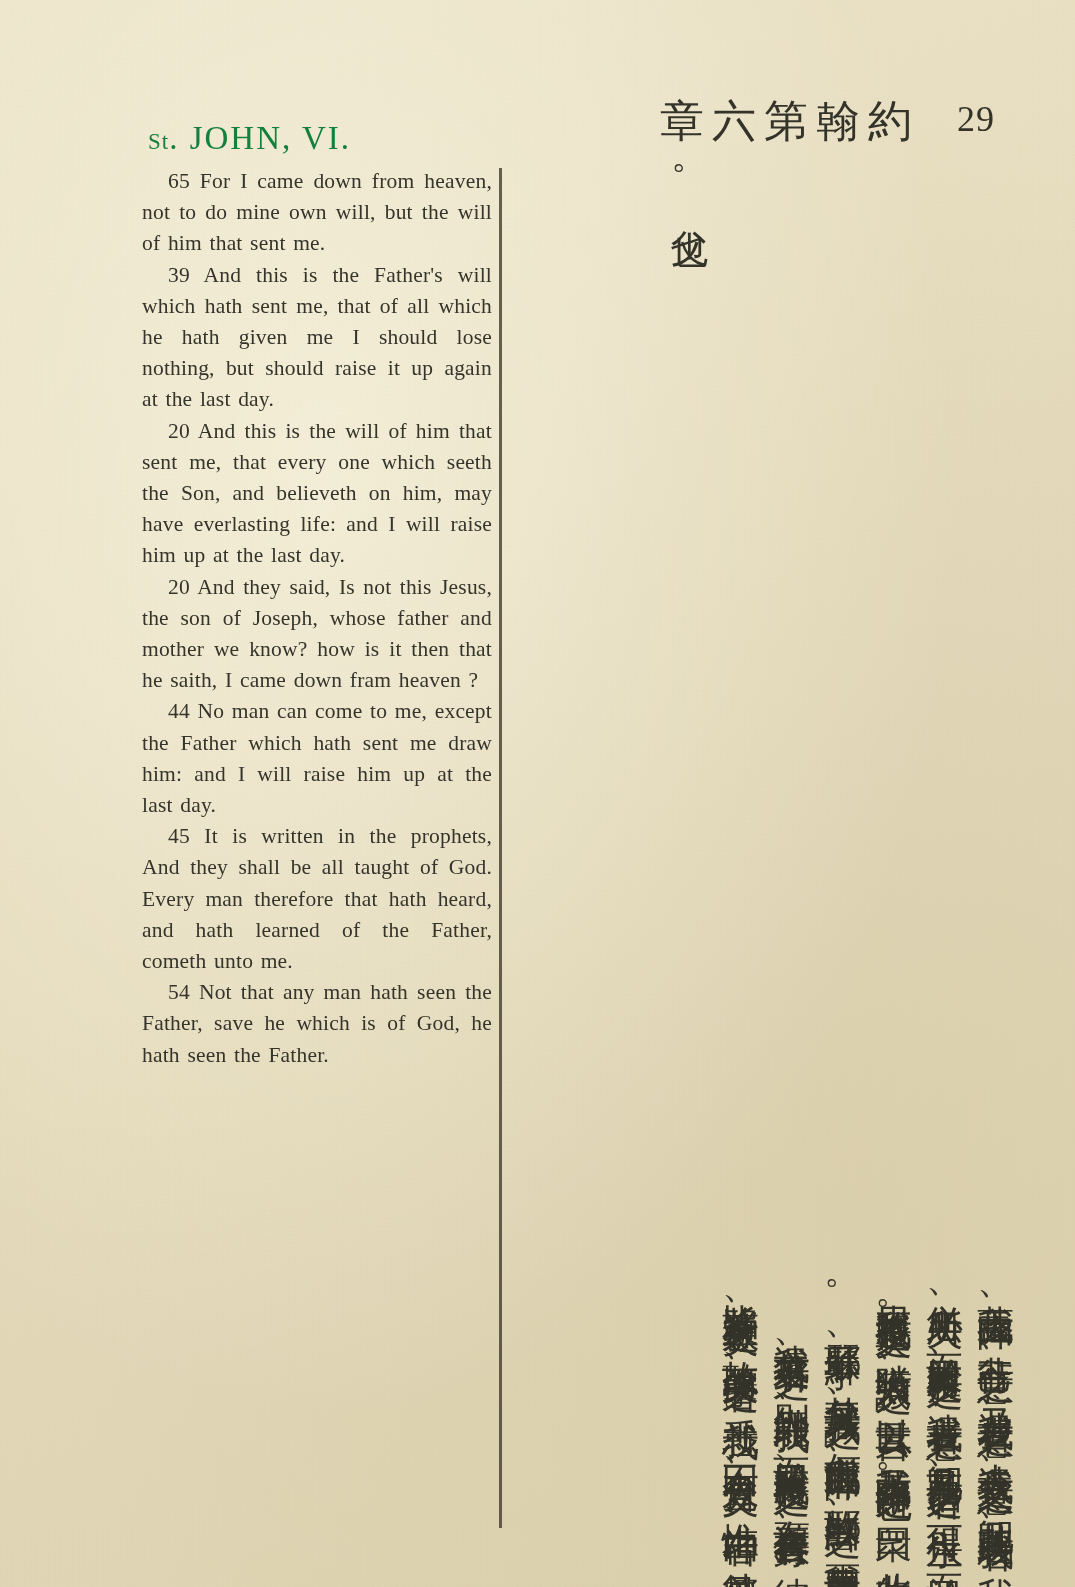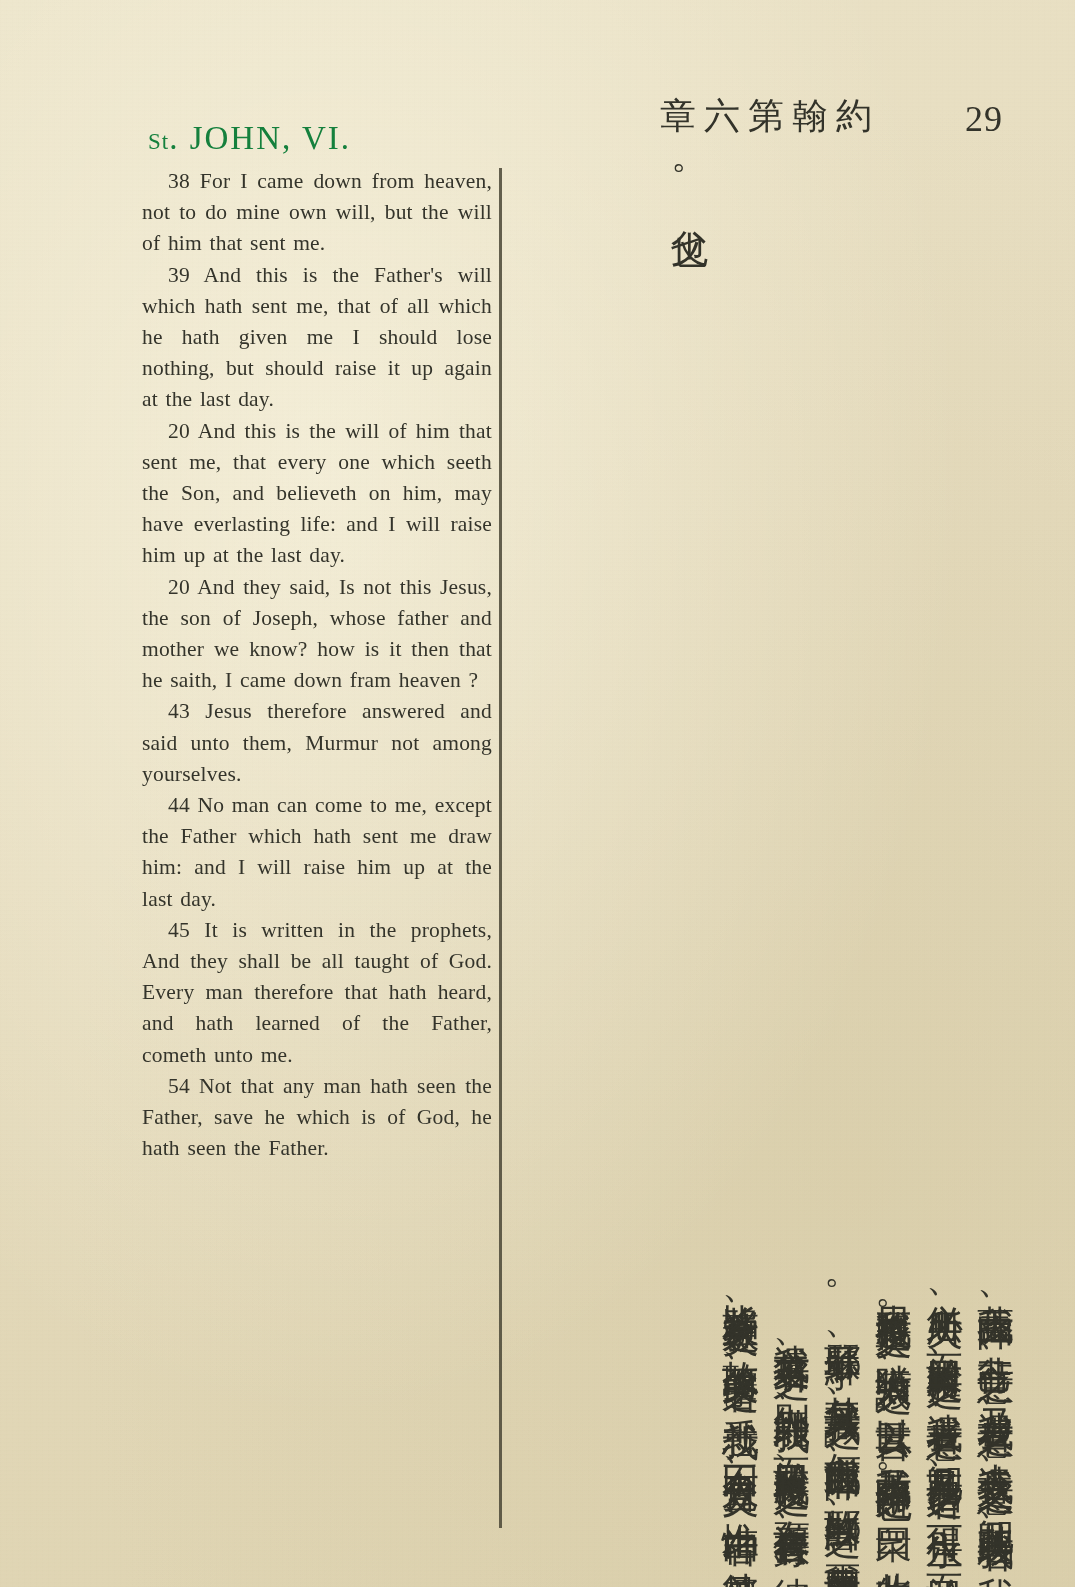--- a/index.html
+++ b/index.html
@@ -53,28 +53,28 @@
   }
   .running-head .small {
     font-size: 23px;
     letter-spacing: 1px;
   }
   .cn-head {
     position: absolute;
     left: 520px;
     top: -4px;
     font-family: "DejaVu Serif", serif;
-    font-size: 36px;
+    font-size: 44px;
     color: #33332a;
     letter-spacing: 8px;
     white-space: nowrap;
   }
   .page-num {
     position: absolute;
-    right: 12px;
+    right: 20px;
     top: 2px;
     font-size: 36px;
     color: #33332a;
     font-family: "Liberation Serif", serif;
     letter-spacing: 1px;
     text-align: right;
   }
 
   
   .vrule {
@@ -147,25 +147,24 @@
 
 <div class="header">
   <div class="running-head"><span class="small">St</span><span>. JOHN, VI.</span></div>
   <div class="cn-head">章六第翰約</div>
   <div class="page-num">29</div>
 </div>
 
 <div class="vrule"></div>
 
 <div class="eng-col">
-  <p>38 For I came down from heaven, not to do mine own will, but the will of him that sent me.</p>
+  <p>65 For I came down from heaven, not to do mine own will, but the will of him that sent me.</p>
   <p>39 And this is the Father's will which hath sent me, that of all which he hath given me I should lose nothing, but should raise it up again at the last day.</p>
   <p>20 And this is the will of him that sent me, that every one which seeth the Son, and believeth on him, may have everlasting life: and I will raise him up at the last day.</p>
   <p>20 And they said, Is not this Jesus, the son of Joseph, whose father and mother we know? how is it then that he saith, I came down fram heaven ?</p>
-  <p>43 Jesus therefore answered and said unto them, Murmur not among yourselves.</p>
   <p>44 No man can come to me, except the Father which hath sent me draw him: and I will raise him up at the last day.</p>
   <p>45 It is written in the prophets, And they shall be all taught of God. Every man therefore that hath heard, and hath learned of the Father, cometh unto me.</p>
   <p>54 Not that any man hath seen the Father, save he which is of God, he hath seen the Father.</p>
 </div>
 
 <div class="cn-area">
   <div class="cn-cols">
     <div class="cn-line">蓋我由天降、非行己之意、乃遣我者之意、夫遣我之父之意、卽凡其所賜我者、我</div>
     <div class="cn-line">必無所失、而於末日將復甦之、遣我者之意、卽凡見子而信之者、可得永生、而於</div>
     <div class="cn-line">末日我將復甦之矣。時猶太人譏之、以其言云、我乃由天降之餅也。衆曰、此非約</div>

